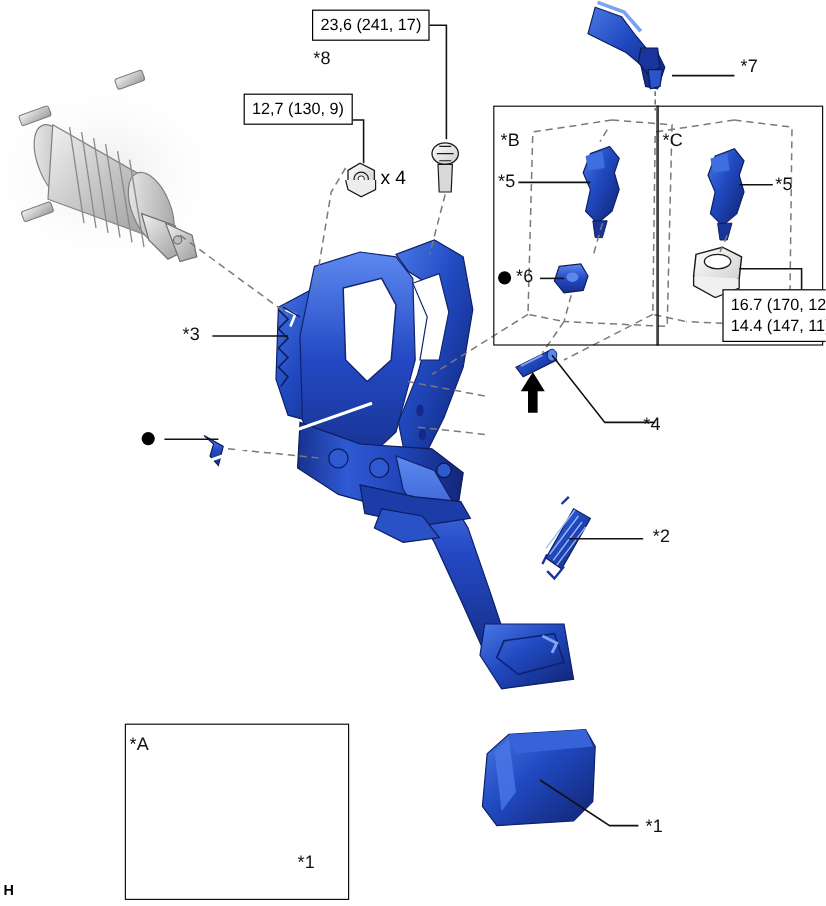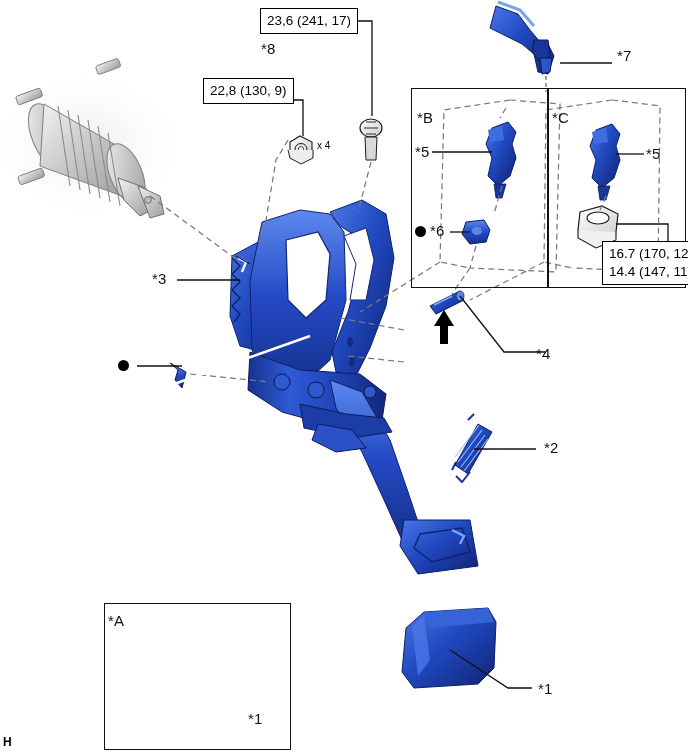--- a/index.html
+++ b/index.html
@@ -8,21 +8,21 @@
   #stage{position:absolute;left:0;top:0;width:664px;height:755px;}
   svg.layer{position:absolute;left:0;top:0;width:688px;height:755px;overflow:visible;}
   .txt{position:absolute;white-space:nowrap;font-size:14px;line-height:1;color:#111;}
   .callout{font-size:15px;letter-spacing:.2px;}
   .torquebox{position:absolute;border:1.4px solid #000;background:#fff;
              font-size:13.5px;line-height:1.35;padding:3px 6px;white-space:nowrap;color:#000;}
   .torquebox .ln{display:block;}
   .framebox{position:absolute;border:1.6px solid #111;background:transparent;}
   .insetbox{position:absolute;border:1.8px solid #111;background:#fff;}
   .dot{position:absolute;width:11px;height:11px;border-radius:50%;background:#000;}
-  .xlabel{position:absolute;font-size:10px;}
+  .xlabel{position:absolute;font-size:16px;}
   .corner{position:absolute;font-size:12px;font-weight:700;}
 </style>
 </head>
 <body>
 
 <div id="stage">
 
   <svg class="layer" viewBox="0 0 688 755">
     <defs>
       <linearGradient id="gBlue" x1="0" y1="0" x2="1" y2="1">
@@ -284,21 +284,21 @@
 
   <div class="framebox" style="left:411px;top:88px;width:136px;height:198px;"></div>
   <div class="framebox" style="left:547px;top:88px;width:137px;height:198px;"></div>
   <div class="insetbox" style="left:104px;top:603px;width:185px;height:145px;"></div>
 
   <div class="torquebox" style="left:260px;top:8px;">
     <span class="ln">23,6 (241, 17)</span>
   </div>
 
   <div class="torquebox" style="left:203px;top:78px;">
-    <span class="ln">22,8 (130, 9)</span>
+    <span class="ln">12,7 (130, 9)</span>
   </div>
 
   <div class="torquebox" style="left:602px;top:241px;">
     <span class="ln">16.7 (170, 12)</span>
     <span class="ln">14.4 (147, 11)*</span>
   </div>
 
   <div class="txt callout" style="left:261px;top:41px;">*8</div>
 
   <div class="xlabel" style="left:317px;top:140px;">x 4</div>

